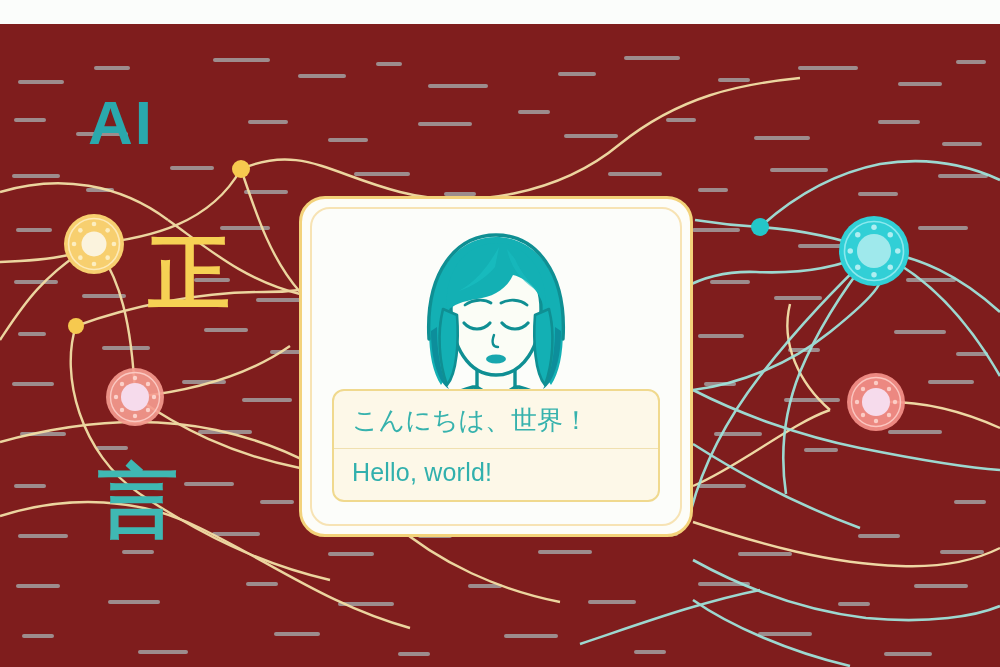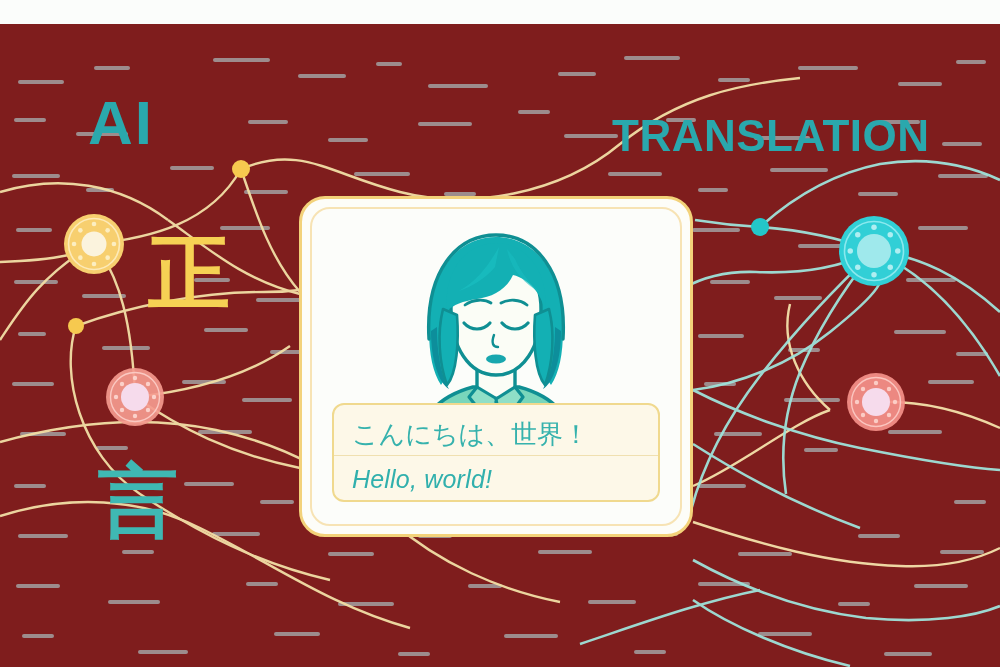--- a/index.html
+++ b/index.html
@@ -75,35 +75,34 @@
   
   #subtitle-panel {
     position:absolute;
     left:20px; right:20px; bottom:22px;
     background:#fdf8e8;
     border:2px solid #f0d98e;
     border-radius:12px;
     padding:3px 0;
   }
   .sub-row {
-    padding:9px 18px 3px 18px;
+    padding:9px 18px 10px 18px;
     white-space:nowrap;
     overflow:hidden;
   }
   #sub-source {
     font-family:"DejaVu Sans", sans-serif;
     font-size:26px;
     color:#36b2ad;
     border-bottom:1.5px solid #f0e0b0;
   }
   #sub-target {
     font-size:25px;
     color:#31b0ad;
     letter-spacing:0.2px;
-    font-style:italic;
   }
 </style>
 </head>
 <body>
 
 <div id="scene">
 
   <svg id="tex-svg" viewBox="0 0 1000 667" preserveAspectRatio="none" aria-hidden="true">
     <g stroke="#b7e8ea" stroke-width="4" stroke-linecap="round" opacity="0.55">
       <line x1="20" y1="58" x2="62" y2="58"></line>
@@ -327,21 +326,20 @@
       <circle r="29" fill="#f5918a" opacity="0.92"></circle>
       <circle r="24.5" fill="none" stroke="#fbc6c0" stroke-width="1.4"></circle>
       <circle r="14" fill="#f6dbec"></circle>
       <g fill="#fdd4cd" opacity="0.9">
           <use href="#ring-dots"></use>
         </g>
     </g>
   </svg>
 
   <div class="word" id="label-ai">AI</div>
-  <div class="word" id="label-trans">TRANSLATION</div>
 
   <div class="cjk" id="glyph-sei">正</div>
   <div class="cjk" id="glyph-gen">言</div>
 
   <div id="card">
     <div id="card-inner">
 
       <div id="avatar-wrap">
         <svg viewBox="0 0 230 228" aria-hidden="true">
 

